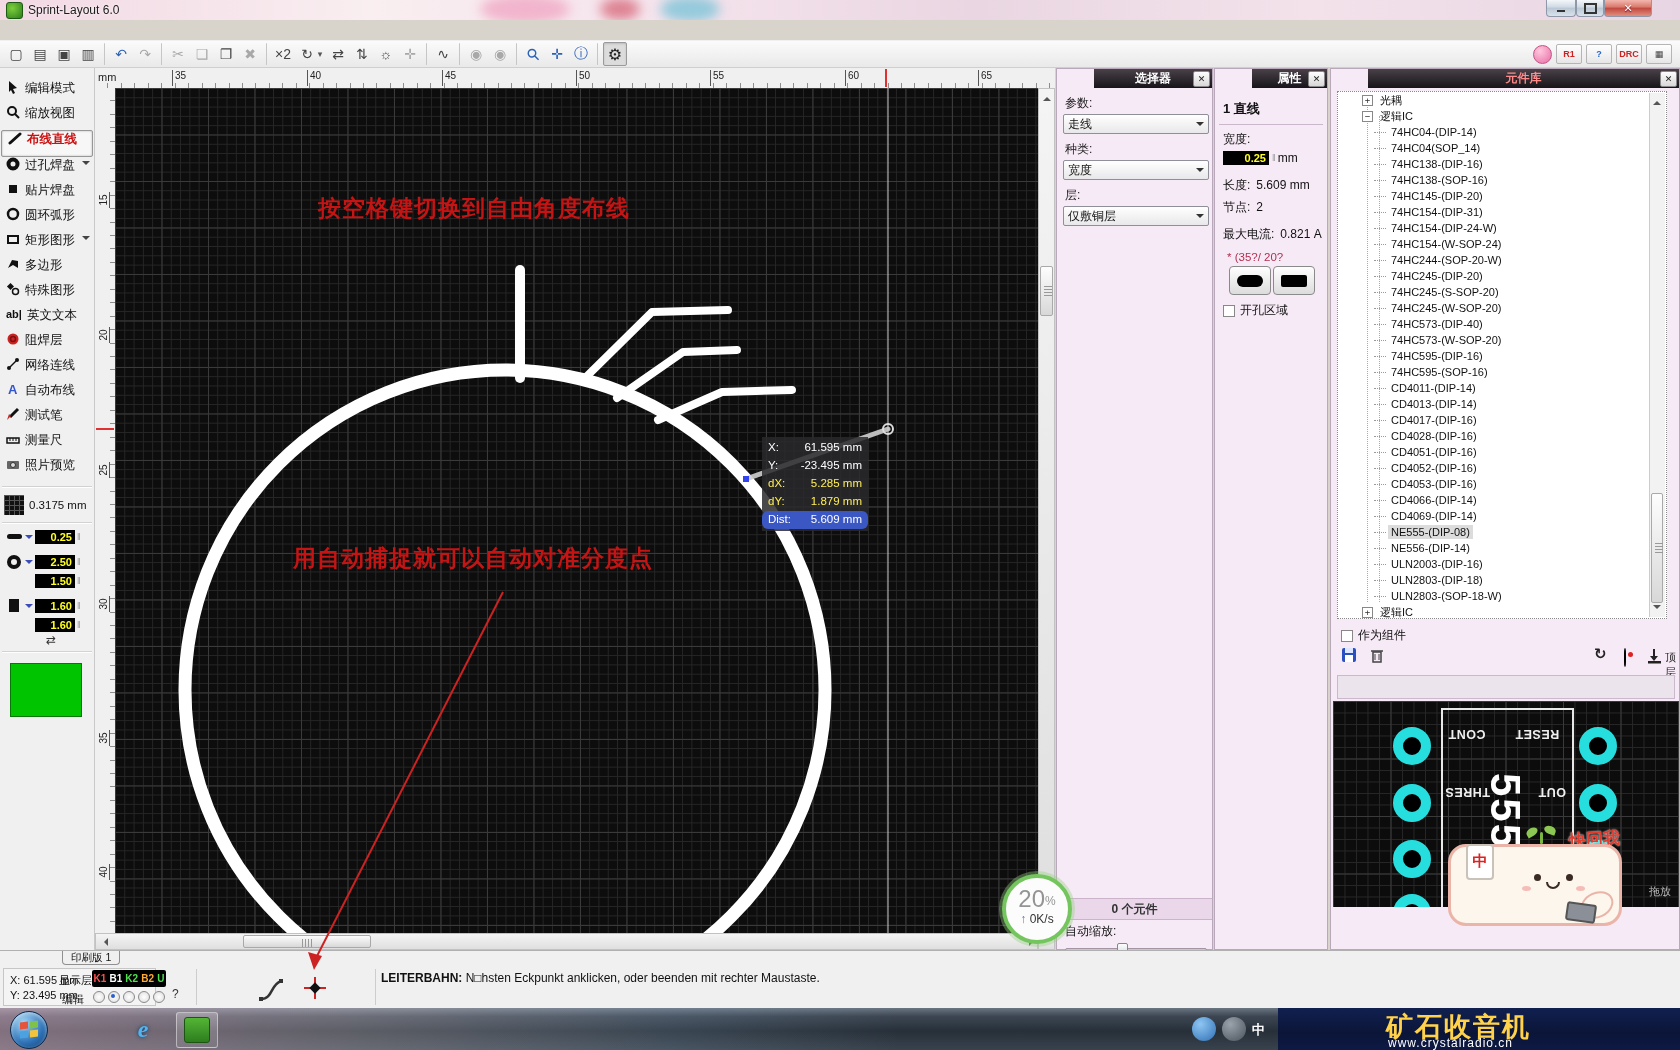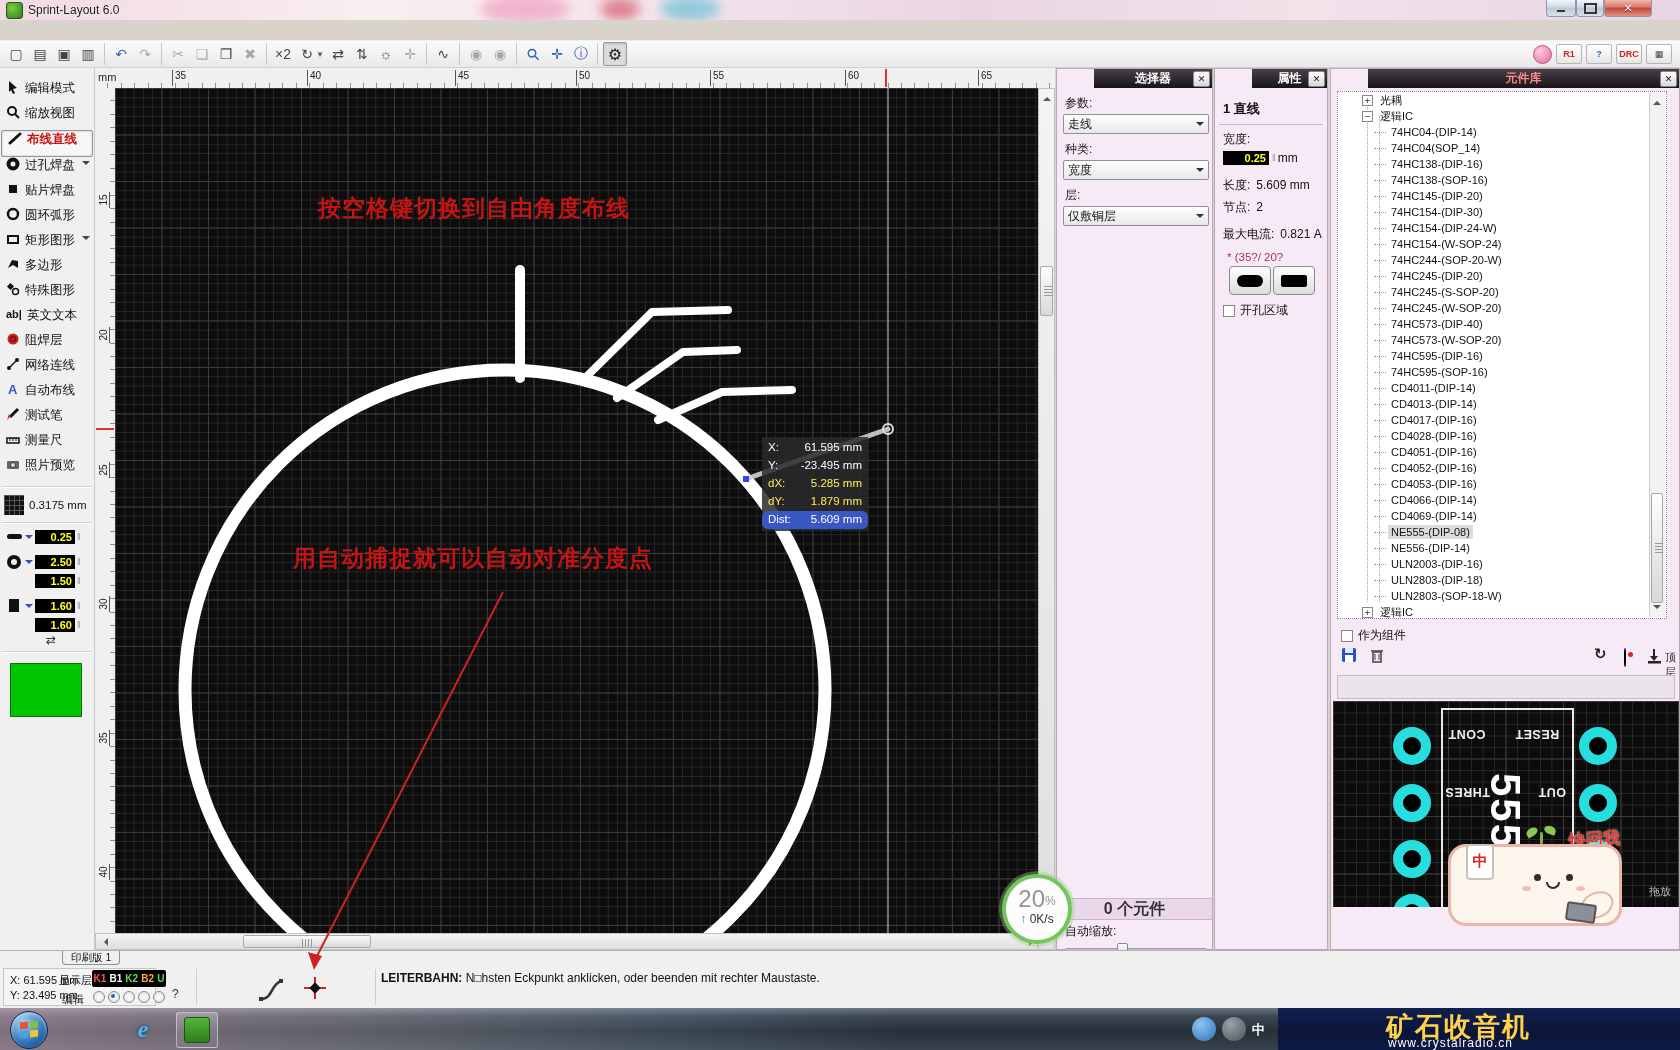--- a/index.html
+++ b/index.html
@@ -106,21 +106,21 @@
   .panel{position:absolute;top:68px;height:882px;background:#f6eaf6;border:1px solid #b9a8b9;box-sizing:border-box;}
   .phead{height:19px;background:linear-gradient(#4a4048,#17151a);color:#fff;font-size:12px;font-weight:bold;
     display:flex;align-items:center;justify-content:center;position:relative;margin-left:37px;}
   .phead .x{position:absolute;right:2px;top:2px;width:15px;height:14px;background:linear-gradient(#fdfdfd,#d8d8d8);
     border:1px solid #888;font-size:9px;font-weight:bold;color:#222;display:flex;align-items:center;justify-content:center;border-radius:2px;}
   .plabel{font-size:12px;color:#222;margin:7px 0 2px 8px;}
   .combo{width:146px;height:20px;margin-left:6px;background:linear-gradient(#fff,#e8e8ea);border:1px solid #8e8f99;border-radius:2px;
     display:flex;align-items:center;justify-content:space-between;padding:0 4px;box-sizing:border-box;font-size:12px;}
   .combo .ca{width:0;height:0;border:4px solid transparent;border-top-color:#333;margin-top:4px;}
   #sel-count{position:absolute;left:0;top:829px;width:100%;height:20px;background:#ead8ea;border-top:1px solid #cbb4cb;border-bottom:1px solid #cbb4cb;
-    text-align:center;font-weight:bold;font-size:16px;line-height:20px;color:#333;}
+    text-align:center;font-weight:bold;font-size:12px;line-height:20px;color:#333;}
   #sel-autozoom{position:absolute;left:8px;top:854px;font-size:12px;}
   #sel-slider{position:absolute;left:8px;top:874px;width:140px;height:12px;}
   #sel-slider .groove{position:absolute;left:0;top:5px;width:100%;height:3px;background:#cfc3cf;border:1px solid #a393a3;border-radius:2px;}
   #sel-slider .thumb{position:absolute;left:52px;top:0;width:9px;height:12px;background:linear-gradient(#fdfdfd,#cfd6dd);border:1px solid #7b8a99;border-radius:2px;}
 
   
   #prop-heading{font-size:13px;font-weight:bold;margin:12px 0 0 8px;}
   .phr{height:1px;background:#cbb7cb;margin:6px 4px;}
   .prow{font-size:12px;margin:5px 0 0 8px;}
   .prow .v{margin-left:6px;}
@@ -456,21 +456,21 @@
   </div>
   <div id="swaprow">⇄</div>
   <div class="lsep"></div>
   <div id="greensq"></div>
 </div>
 
 <div id="hruler">
   <span class="unit">mm</span>
   <span class="htick" style="left:77px">35</span>
   <span class="htick" style="left:212px">40</span>
-  <span class="htick" style="left:360px">45</span>
+  <span class="htick" style="left:347px">45</span>
   <span class="htick" style="left:481px">50</span>
   <span class="htick" style="left:615px">55</span>
   <span class="htick" style="left:750px">60</span>
   <span class="htick" style="left:883px">65</span>
   <span id="hmark" style="left:790px"></span>
 </div>
 <div id="vruler">
   <span class="vtick" style="top:106px">15</span>
   <span class="vtick" style="top:241px">20</span>
   <span class="vtick" style="top:376px">25</span>
@@ -636,21 +636,21 @@
           <span class="tlabel">74HC138-(SOP-16)</span>
         </div>
 
         <div class="trow child">
           <span class="texp"><i style="font-style:normal"></i></span>
           <span class="tlabel">74HC145-(DIP-20)</span>
         </div>
 
         <div class="trow child">
           <span class="texp"><i style="font-style:normal"></i></span>
-          <span class="tlabel">74HC154-(DIP-30)</span>
+          <span class="tlabel">74HC154-(DIP-31)</span>
         </div>
 
         <div class="trow child">
           <span class="texp"><i style="font-style:normal"></i></span>
           <span class="tlabel">74HC154-(DIP-24-W)</span>
         </div>
 
         <div class="trow child">
           <span class="texp"><i style="font-style:normal"></i></span>
           <span class="tlabel">74HC154-(W-SOP-24)</span>

